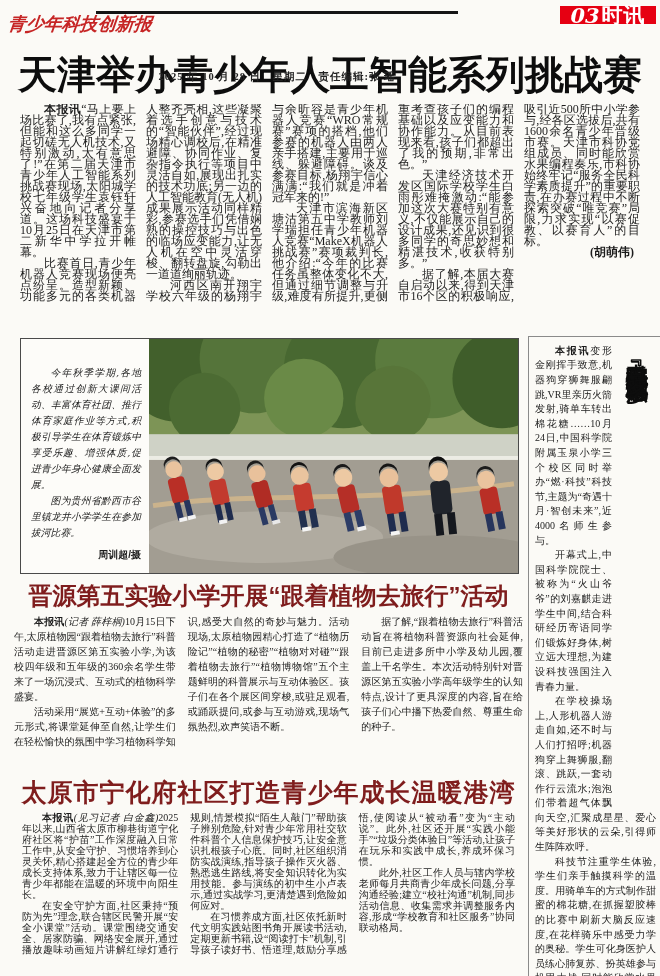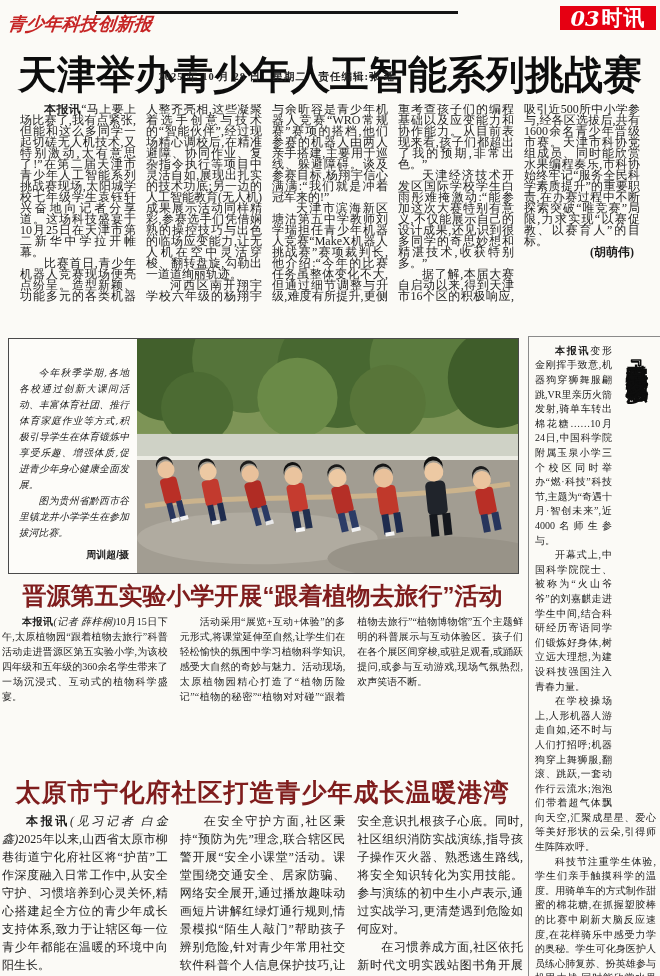--- a/index.html
+++ b/index.html
@@ -8,49 +8,49 @@
   .page{position:relative;width:660px;height:976px;}
 
   
   .header{position:relative;height:50px;}
   .masthead{position:absolute;left:8px;top:12px;font-family:"DejaVu Serif",serif;
             font-style:italic;font-weight:bold;font-size:18px;color:#c62525;
             transform:skewX(-6deg);letter-spacing:0px;}
   .toprule{position:absolute;left:96px;top:11px;width:362px;height:3px;background:#151515;}
   .dateline{position:absolute;left:96px;top:22px;width:362px;text-align:center;
             font-size:10.5px;font-weight:bold;letter-spacing:1px;color:#222;margin-top:48px;}
-  .badge{position:absolute;right:4px;top:6px;width:96px;height:24px;background:#e60012;
+  .badge{position:absolute;right:4px;top:6px;width:96px;height:18px;background:#e60012;
          color:#fff;display:flex;align-items:center;justify-content:center;gap:2px;}
   .badge .num{font-family:"DejaVu Serif",serif;font-style:italic;font-size:21px;font-weight:bold;}
   .badge .lbl{font-family:"Liberation Sans",sans-serif;font-size:21px;font-weight:900;letter-spacing:1px;}
 
   
   h1.main{margin:4px 0 7px;text-align:center;font-family:"Liberation Sans",sans-serif;
           font-size:39px;font-weight:900;letter-spacing:0px;color:#0d0d0d;line-height:1.1;}
   h2.sub{margin:9px 0 5px;text-align:center;font-family:"Liberation Sans",sans-serif;
          font-weight:900;color:#7f1d1d;line-height:1.1;}
   #headline2{font-size:24px;}
   #headline3{font-size:25px;letter-spacing:1px;}
 
   
   .cols{text-align:justify;overflow:hidden;}
   .cols p{margin:0;text-indent:2em;}
   .top-cols{margin:0 20px;height:228px;column-count:5;column-gap:10px;
             font-size:12px;line-height:11px;}
   .cols2{margin:0 2px;height:156px;column-count:3;column-gap:12px;
          font-size:10px;line-height:15px;}
-  .cols3{margin:0 2px;height:164px;column-count:3;column-gap:12px;
-         font-size:12px;line-height:18px;}
+  .cols3{margin:0 10px;height:164px;column-count:3;column-gap:12px;
+         font-size:10px;line-height:11px;}
   .lead{font-family:"Liberation Sans",sans-serif;font-weight:bold;}
   .reporter{font-style:italic;}
   .byline{text-align:right;text-indent:0 !important;font-weight:bold;padding-right:6px;}
 
   
   .bottom{display:flex;margin-top:4px;height:640px;}
-  .left-col{width:528px;padding:0 3px 0 0;box-sizing:border-box;}
+  .left-col{width:528px;padding:0 3px 0 12px;box-sizing:border-box;}
   .sidebar{flex:1;border-left:1px solid #8a8a8a;border-top:1px solid #8a8a8a;
            padding:7px 4px 0 6px;box-sizing:border-box;
            font-size:10px;line-height:14.6px;text-align:justify;overflow:hidden;}
   .sidebar p{margin:0;text-indent:2em;}
   .v-head{float:right;writing-mode:vertical-rl;font-family:"Liberation Sans",sans-serif;
           font-weight:900;font-size:22px;line-height:38px;height:452px;
           margin:2px 0 6px 6px;color:#0d0d0d;letter-spacing:1px;}
 
   
   .photo-box{margin:2px 6px 0 8px;height:236px;border:1px solid #4a4a4a;
@@ -182,20 +182,21 @@
                 </g>
             </g>
           </svg>
         </div>
       </div>
 
       <h2 class="sub" id="headline2">晋源第五实验小学开展“跟着植物去旅行”活动</h2>
       <div class="cols cols2">
         <p><span class="lead">本报讯</span><span class="reporter">(记者 薛梓桐)</span><span>10月15日下午,太原植物园“跟着植物去旅行”科普活动走进晋源区第五实验小学,为该校四年级和五年级的360余名学生带来了一场沉浸式、互动式的植物科学盛宴。</span></p>
         <p>活动采用“展览+互动+体验”的多元形式,将课堂延伸至自然,让学生们在轻松愉快的氛围中学习植物科学知识,感受大自然的奇妙与魅力。活动现场,太原植物园精心打造了“植物历险记”“植物的秘密”“植物对对碰”“跟着植物去旅行”“植物博物馆”五个主题鲜明的科普展示与互动体验区。孩子们在各个展区间穿梭,或驻足观看,或踊跃提问,或参与互动游戏,现场气氛热烈,欢声笑语不断。</p>
+        <p>据了解,“跟着植物去旅行”科普活动旨在将植物科普资源向社会延伸,目前已走进多所中小学及幼儿园,覆盖上千名学生。本次活动特别针对晋源区第五实验小学高年级学生的认知特点,设计了更具深度的内容,旨在给孩子们心中播下热爱自然、尊重生命的种子。</p>
       </div>
 
       <h2 class="sub" id="headline3">太原市宁化府社区打造青少年成长温暖港湾</h2>
       <div class="cols cols3">
         <p><span class="lead">本报讯</span><span class="reporter">(见习记者 白金鑫)</span><span>2025年以来,山西省太原市柳巷街道宁化府社区将“护苗”工作深度融入日常工作中,从安全守护、习惯培养到心灵关怀,精心搭建起全方位的青少年成长支持体系,致力于让辖区每一位青少年都能在温暖的环境中向阳生长。</span></p>
         <p>在安全守护方面,社区秉持“预防为先”理念,联合辖区民警开展“安全小课堂”活动。课堂围绕交通安全、居家防骗、网络安全展开,通过播放趣味动画短片讲解红绿灯通行规则,情景模拟“陌生人敲门”帮助孩子辨别危险,针对青少年常用社交软件科普个人信息保护技巧,让安全意识扎根孩子心底。同时,社区组织消防实战演练,指导孩子操作灭火器、熟悉逃生路线,将安全知识转化为实用技能。参与演练的初中生小卢表示,通过实战学习,更清楚遇到危险如何应对。</p>
         <p>在习惯养成方面,社区依托新时代文明实践站图书角开展读书活动,定期更新书籍,设“阅读打卡”机制,引导孩子读好书、悟道理,鼓励分享感悟,使阅读从“被动看”变为“主动说”。此外,社区还开展“实践小能手”“垃圾分类体验日”等活动,让孩子在玩乐和实践中成长,养成环保习惯。</p>
         <p>此外,社区工作人员与辖内学校老师每月共商青少年成长问题,分享沟通经验;建立“校社沟通”机制,同步活动信息、收集需求并调整服务内容,形成“学校教育和社区服务”协同联动格局。</p>
       </div>
     </div>

